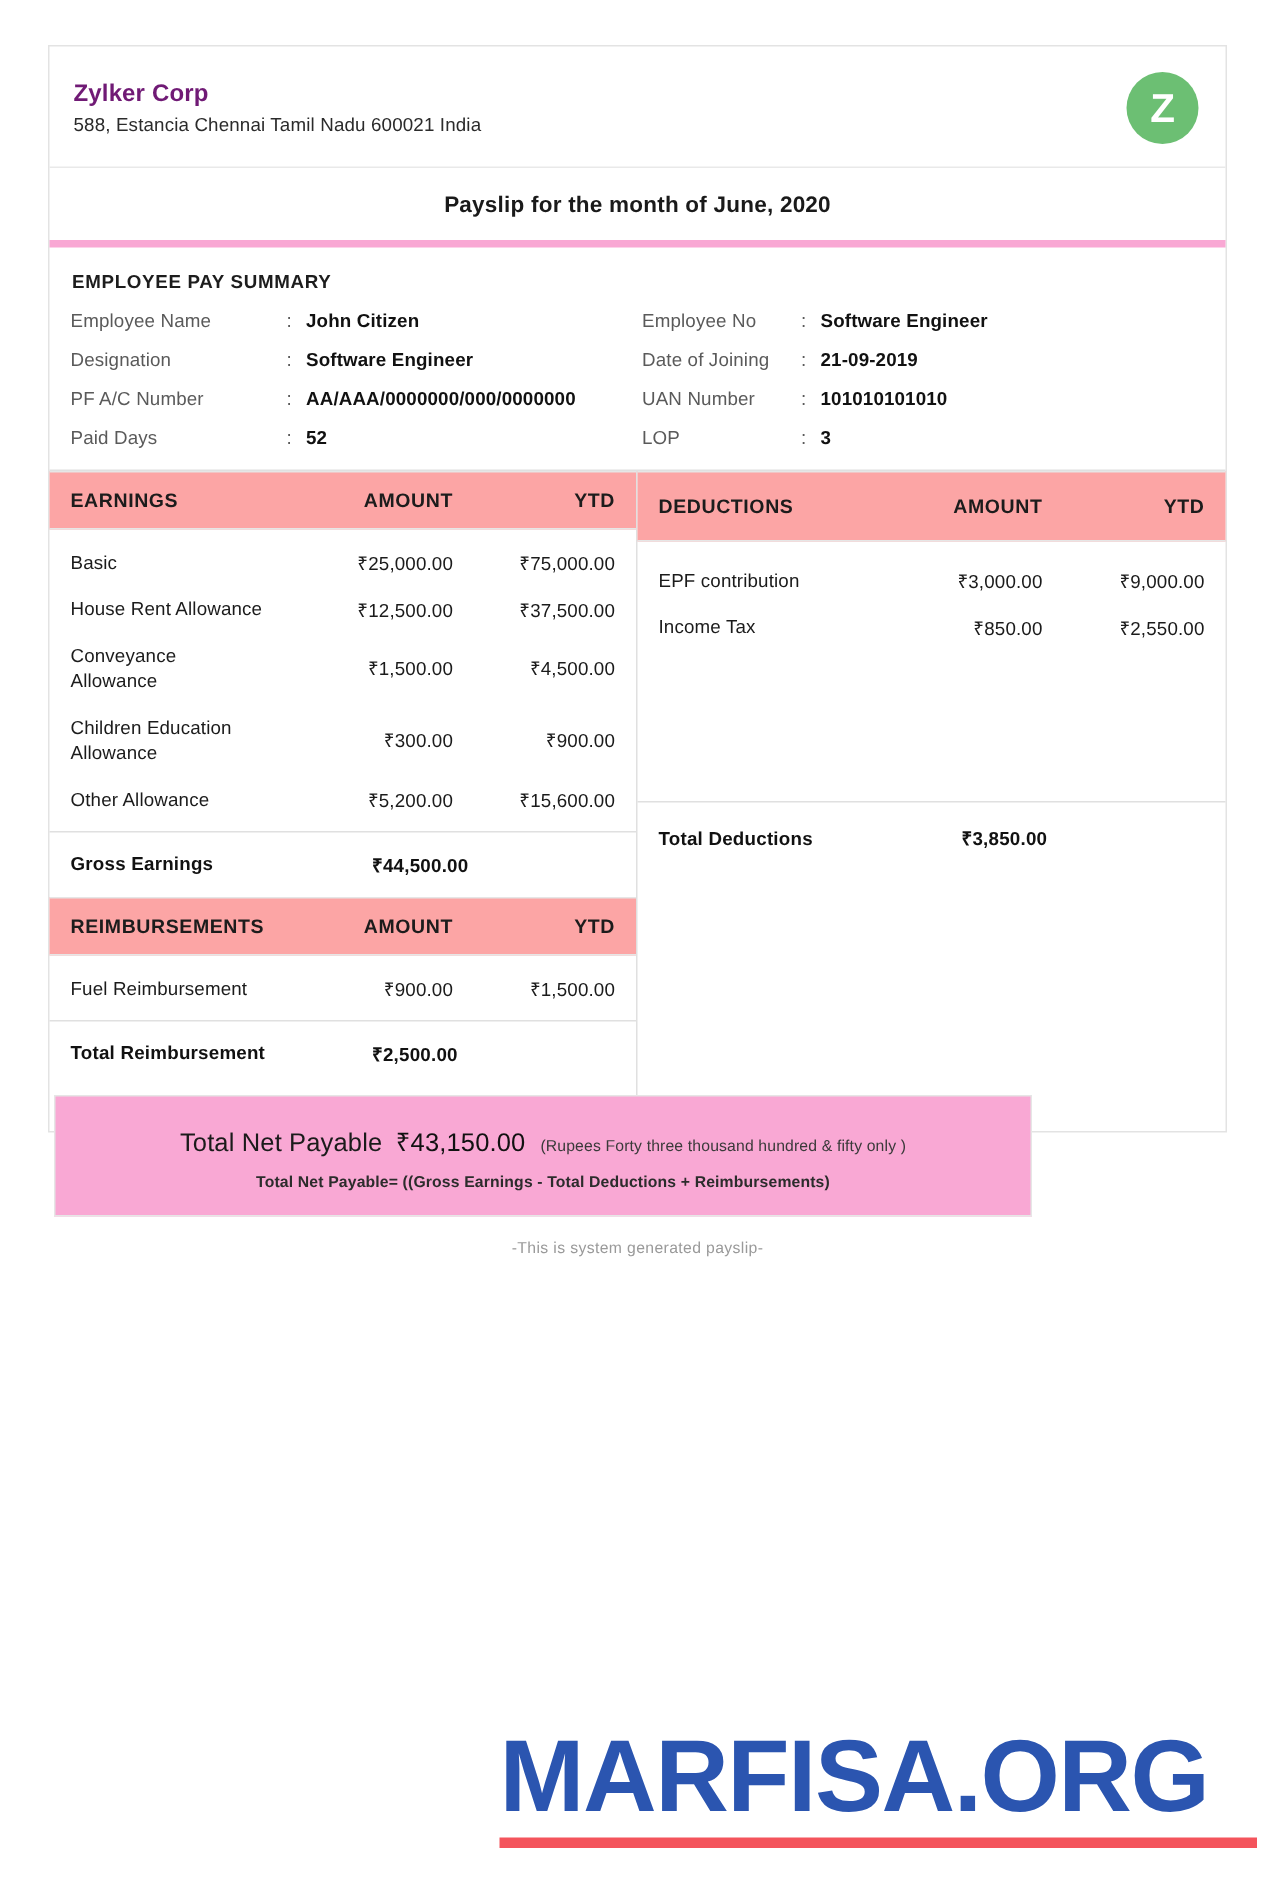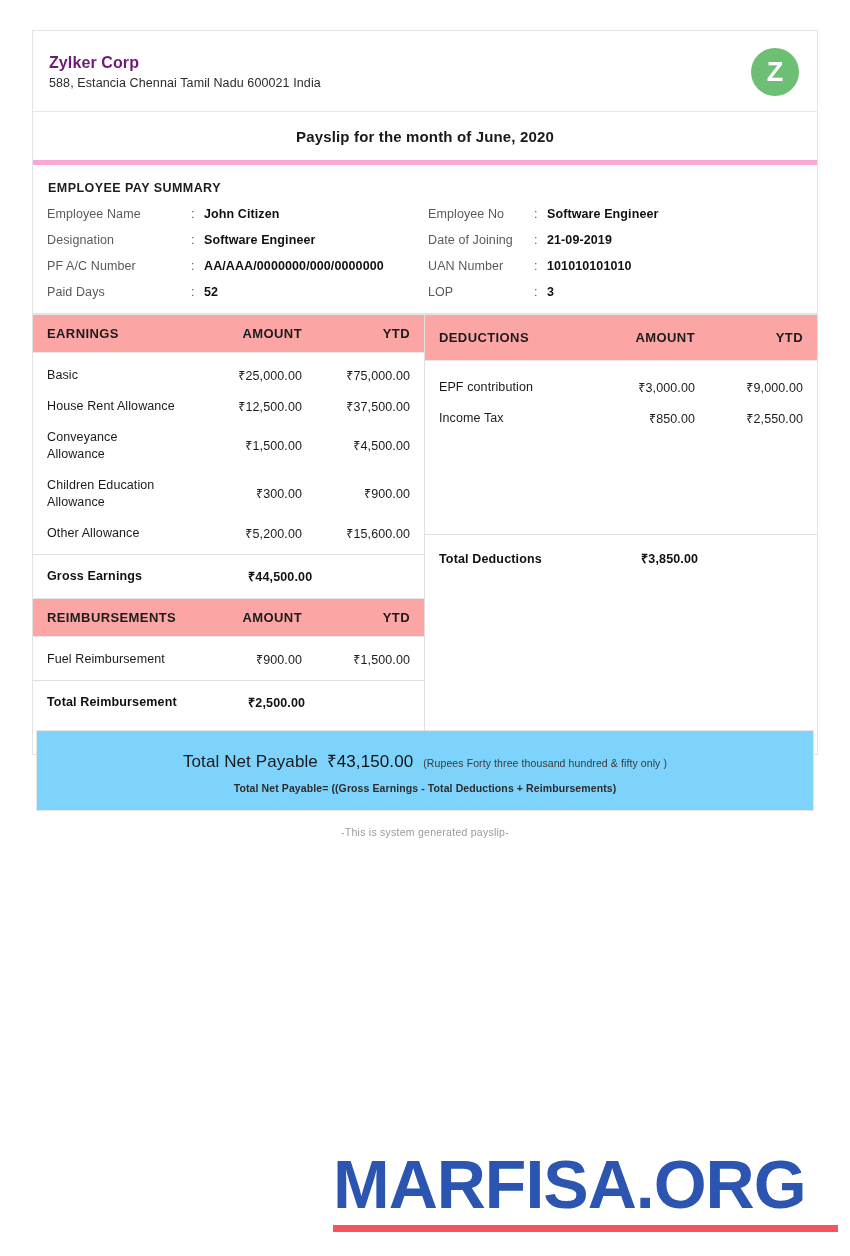--- a/index.html
+++ b/index.html
@@ -92,22 +92,22 @@
     padding: 13px 14px 13px 14px;
     font-size: 12.5px; font-weight: bold; color: #111; letter-spacing: .15px;
   }
   .tot-name { flex: 1; }
   .tot-amt { width: 228px; text-align: left; padding-left: 66px; }
 
   .spacer-fill { }
 
   
   .netbox {
-    position: absolute; left: 36px; top: 730px; width: 778px;
-    background: #7dd3fc; border: 1px solid #e6e6e6;
+    position: absolute; left: 36px; top: 730px; width: 652px;
+    background: #f9a8d4; border: 1px solid #e6e6e6;
     text-align: center; padding: 18px 10px 16px;
   }
   .netline1 { display: flex; align-items: baseline; justify-content: center; }
   .net-label { font-size: 17px; color: #1b1b1b; letter-spacing: .1px; }
   .net-amount { font-size: 17px; color: #111; margin-left: 9px; letter-spacing: .1px; }
   .net-words { font-size: 10.5px; color: #3a3a3a; margin-left: 10px; letter-spacing: .1px; }
   .netline2 {
     margin-top: 10px; font-size: 10.5px; font-weight: bold;
     color: #2c2c2c; letter-spacing: .1px;
   }

